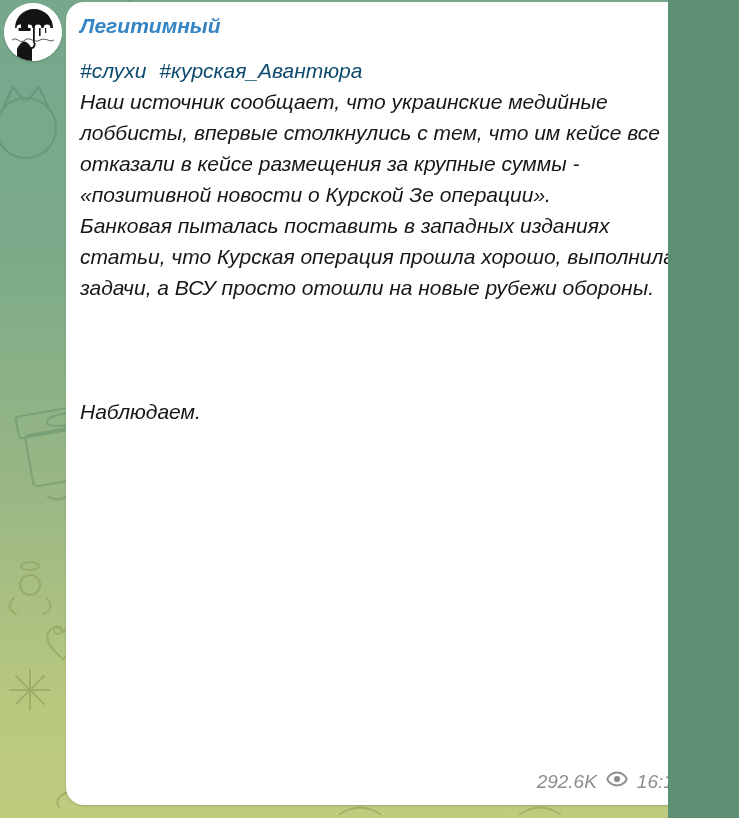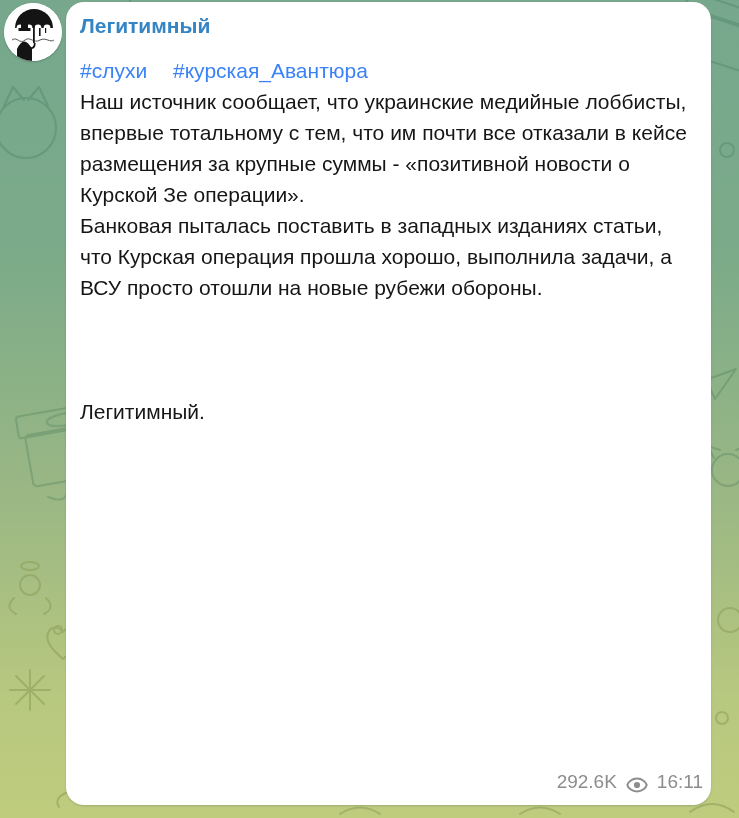--- a/index.html
+++ b/index.html
@@ -1,39 +1,40 @@
 <!DOCTYPE html>
 <html><head>
 <meta charset="utf-8">
 <style>
   html,body{margin:0;padding:0;background:#5c8f74;}
   .screen{
-    position:relative;width:739px;height:818px;overflow:hidden;
+    position:relative;width:668px;height:818px;overflow:hidden;
     background:linear-gradient(180deg,#77a88d 0%,#7aaa89 30%,#9cb884 62%,#b7c87f 85%,#bfcc7e 100%);
     font-family:"Liberation Sans","DejaVu Sans",sans-serif;
+    font-style:italic;
   }
   .doodles{position:absolute;inset:0;pointer-events:none;}
   .avatar{
     position:absolute;left:4px;top:3px;width:58px;height:58px;border-radius:50%;
     background:#ffffff;overflow:hidden;box-shadow:0 1px 2px rgba(20,40,30,.25);cursor:pointer;
   }
   .bubble{
     position:absolute;left:66px;top:2px;width:645px;height:803px;box-sizing:border-box;
     background:#ffffff;border-radius:18px;padding:11px 16px 12px 14px;
     box-shadow:0 1px 2px rgba(16,35,47,.18);
   }
   .title{
     font-size:21px;font-weight:bold;color:#3584c4;line-height:26px;margin-bottom:16px;cursor:pointer;
   }
   .body p{margin:0;font-size:21px;line-height:31px;color:#161616;min-height:31px;}
   .hashline{margin:0;font-size:21px;line-height:31px;min-height:31px;}
-  .hashtag{color:#3b82f6;cursor:pointer;text-decoration:none;text-align:center;}
-  .hashtag + .hashtag{margin-left:20px;}
+  .hashtag{color:#0c4a6e;cursor:pointer;text-decoration:none;text-align:center;}
+  .hashtag + .hashtag{margin-left:7px;}
   .meta{
-    position:absolute;right:8px;bottom:12px;display:flex;align-items:flex-end;gap:9px;
+    position:absolute;right:28px;bottom:12px;display:flex;align-items:flex-start;gap:9px;
     color:#8d8d8d;font-size:19px;line-height:22px;
   }
   .meta svg{display:block;}
 </style>
 </head>
 <body>
 
 <div class="screen">
 
   <svg class="doodles" width="739" height="818" viewBox="0 0 739 818" fill="none">
@@ -105,26 +106,26 @@
 
   <div class="bubble">
 
     <div class="title">Легитимный</div>
 
     <div class="body">
       <p class="hashline">
         <a class="hashtag">#слухи</a>
         <a class="hashtag">#курская_Авантюра</a>
       </p>
-      <p>Наш источник сообщает, что украинские медийные лоббисты, впервые тотальному с тем, что им почти все отказали в кейсе размещения за крупные суммы - «позитивной новости о Курской Зе операции».</p>
+      <p>Наш источник сообщает, что украинские медийные лоббисты, впервые столкнулись с тем, что им кейсе все отказали в кейсе размещения за крупные суммы - «позитивной новости о Курской Зе операции».</p>
       <p>Банковая пыталась поставить в западных изданиях статьи, что Курская операция прошла хорошо, выполнила задачи, а ВСУ просто отошли на новые рубежи обороны.</p>
       <p></p>
       <p></p>
       <p></p>
-      <p>Легитимный.</p>
+      <p>Наблюдаем.</p>
     </div>
 
     <div class="meta">
       <span>292.6K</span>
       <svg width="22" height="16" viewBox="0 0 22 16">
         <path d="M11 1.5 C16.2 1.5 20 5.2 20.7 8 C20 10.8 16.2 14.5 11 14.5 C5.8 14.5 2 10.8 1.3 8 C2 5.2 5.8 1.5 11 1.5 Z" fill="none" stroke="#8d8d8d" stroke-width="2"></path>
         <circle cx="11" cy="8" r="3.1" fill="#8d8d8d"></circle>
       </svg>
       <span>16:11</span>
     </div>

